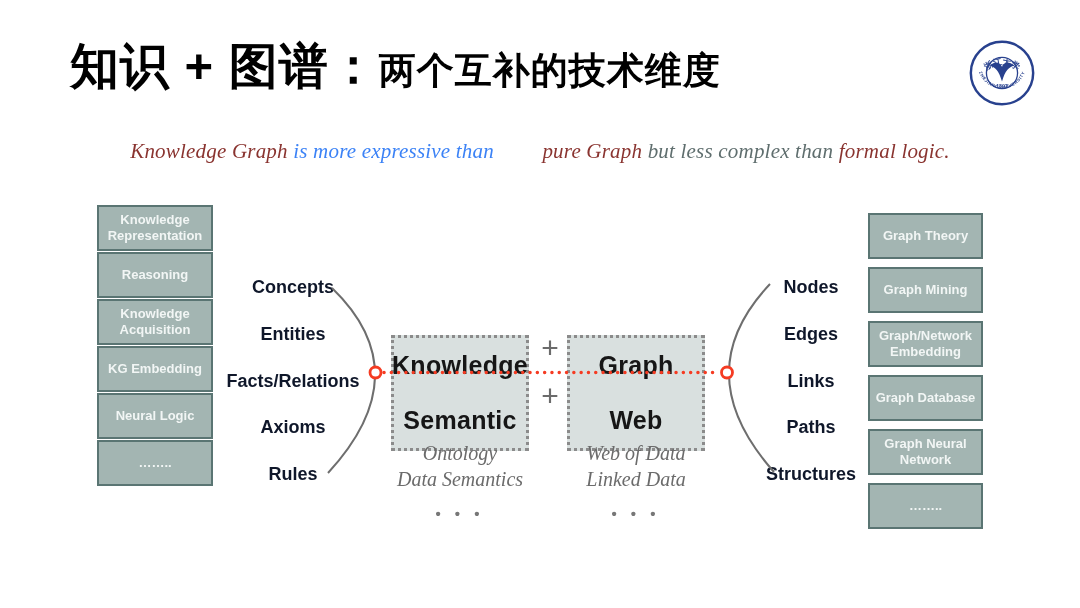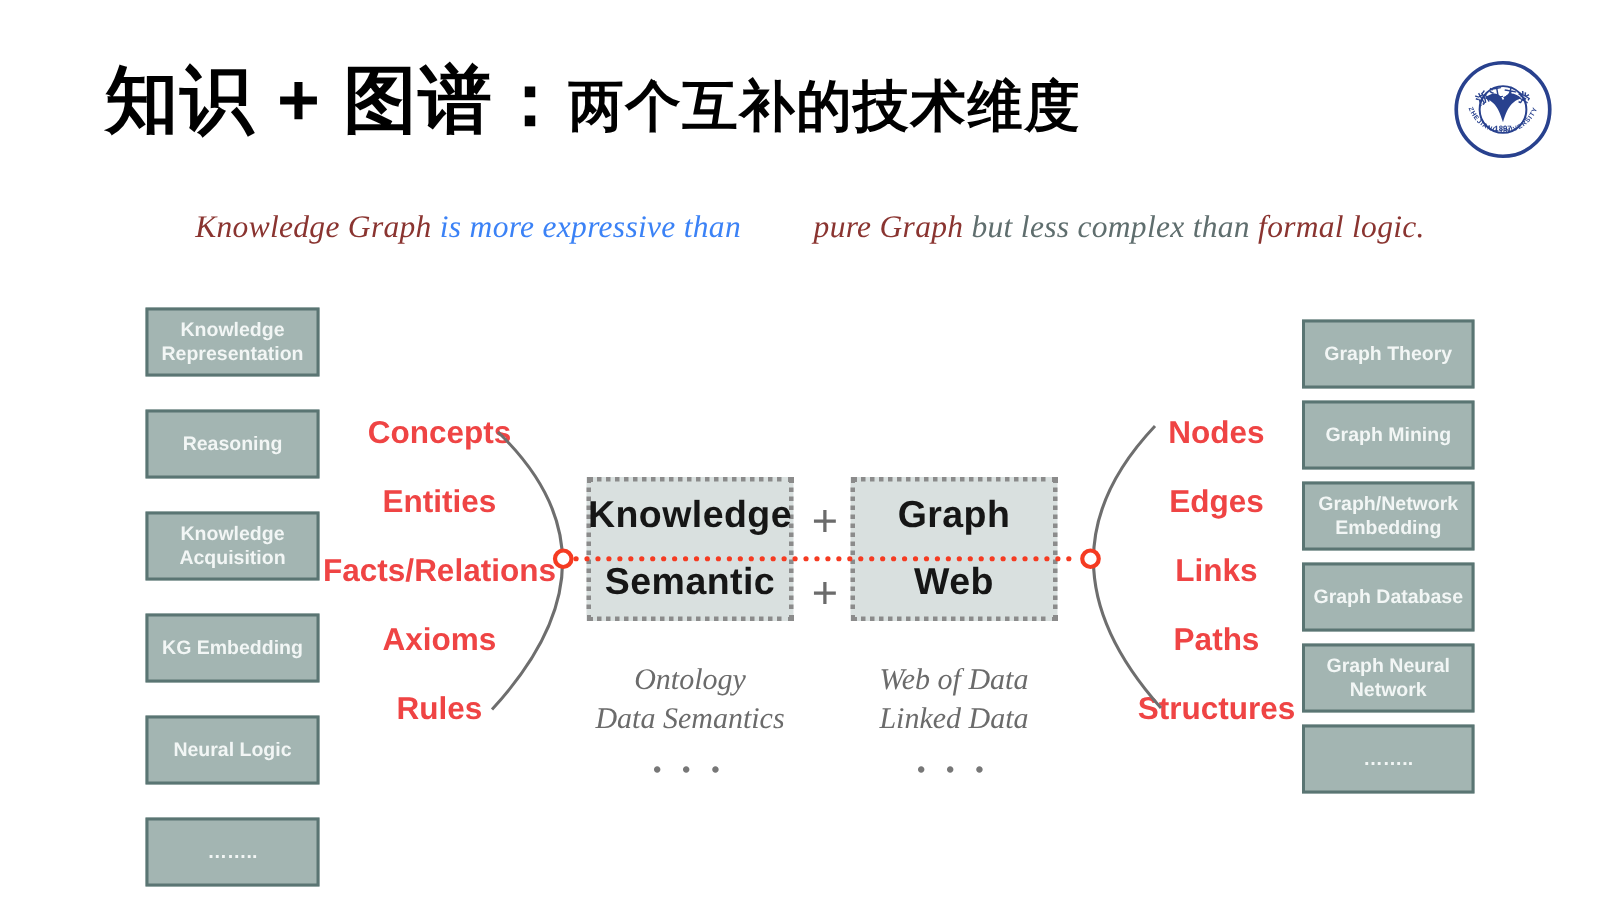--- a/index.html
+++ b/index.html
@@ -14,35 +14,35 @@
   .title .t2 { font-size:37px; font-weight:bold; letter-spacing:1px; }
   
   .logo { position:absolute; left:968px; top:39px; width:68px; height:68px; }
   
   .subtitle {
     position:absolute; left:0; top:139px; width:100%; text-align:center;
     font-family:"Liberation Serif", serif; font-style:italic; font-size:21px; letter-spacing:0.2px;
   }
   
   .boxcol { position:absolute; display:flex; flex-direction:column; }
-  .boxcol.left  { left:97px;  top:205px; width:116px; gap:22px; }
+  .boxcol.left  { left:97px;  top:205px; width:116px; gap:1px; }
   .boxcol.right { left:868px; top:213px; width:115px; gap:8px; }
   .sbox {
     height:46px; background:#a3b5b2; border:2px solid #5a7573;
     color:#f2f6f5; font-size:13px; font-weight:bold; line-height:1.25;
     display:flex; align-items:center; justify-content:center; text-align:center; padding:2px 4px;
   }
   
   .terms { position:absolute; top:277px; height:208px; display:flex; flex-direction:column; justify-content:space-between; align-items:center; }
   .terms.left  { left:223px; width:140px; }
   .terms.right { left:750px; width:122px; }
-  .term { font-size:21px; font-weight:bold; color:#ef4444; white-space:nowrap; }
+  .term { font-size:18px; font-weight:bold; color:#0f172a; white-space:nowrap; }
   
   .dashedbox {
-    position:absolute; top:318px; width:138px; height:96px;
+    position:absolute; top:335px; width:138px; height:116px;
     background:#d9e0df; border:3px dotted #8b8b8b;
     display:flex; flex-direction:column; justify-content:space-around; align-items:center;text-align:center;
   }
   .dashedbox.kb { left:391px; }
   .dashedbox.gb { left:567px; }
   .dashedbox .dlabel { font-size:25px; font-weight:bold; color:#161616; letter-spacing:0.3px; }
   .plus { position:absolute; left:536px; width:28px; text-align:center; font-size:30px; font-weight:normal; color:#6b6b6b; }
   .plus.p1 { top:331px; }
   .plus.p2 { top:379px; }
   

